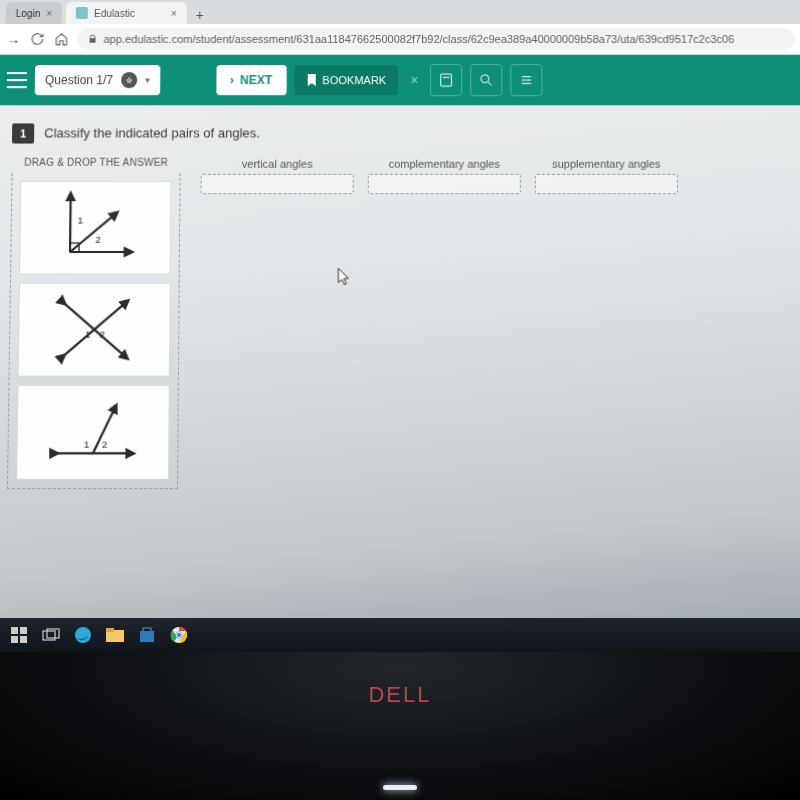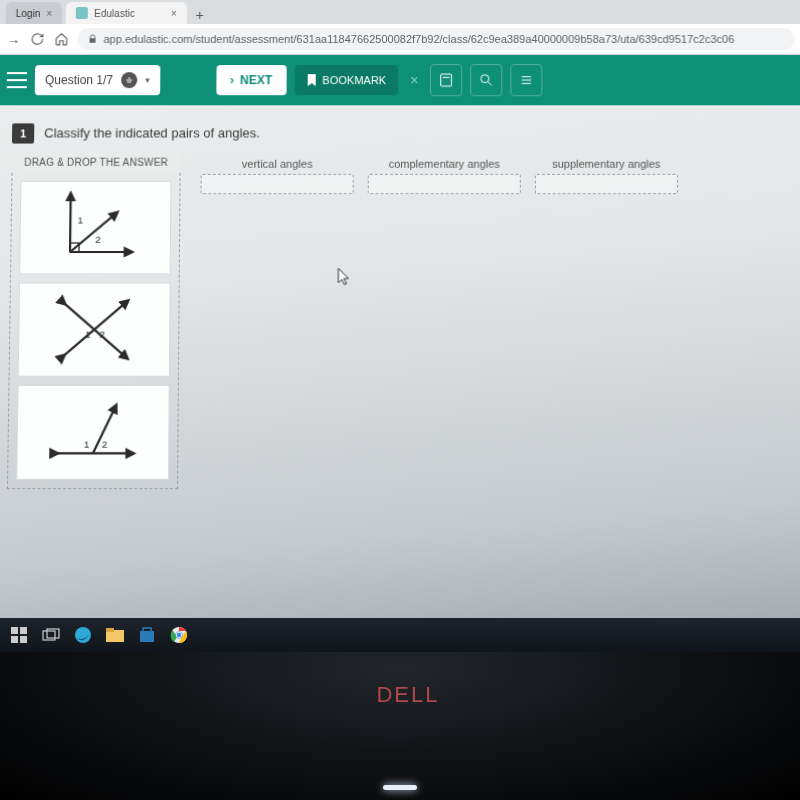--- a/index.html
+++ b/index.html
@@ -49,21 +49,21 @@
   .dslot{width:150px;height:18px;border:1.5px dashed #9aa0a6;border-radius:2px;background:rgba(255,255,255,.4);}
   .dslot.last{width:140px;}
   .cursor{position:absolute;left:338px;top:265px;}
   
   .taskbar{position:absolute;left:0;bottom:148px;right:0;height:34px;
     background:linear-gradient(#1e242b,#10151b);display:flex;align-items:center;padding:0 8px;gap:10px;}
   .tb-ico{width:22px;height:22px;display:flex;align-items:center;justify-content:center;}
   
   .bezel{position:absolute;left:0;right:0;bottom:0;height:148px;
     background:radial-gradient(ellipse at 50% 10%,#22262b 0%,#0c0e11 60%,#000 100%);}
-  .brand{position:absolute;left:50%;transform:translateX(-50%);top:30px;color:#b0484e;font-family:'Arial Black',sans-serif;font-size:22px;letter-spacing:2px;margin-left:8px;}
+  .brand{position:absolute;left:50%;transform:translateX(-50%);top:30px;color:#b0484e;font-family:'Arial Black',sans-serif;font-size:22px;letter-spacing:2px;}
   .led{position:absolute;left:50%;transform:translateX(-50%);bottom:10px;width:34px;height:5px;background:#e8eef4;border-radius:3px;box-shadow:0 0 8px #cfe0f0;}
 </style>
 </head>
 <body>
 
 <div class="viewport">
   <div class="screen">
 
     <div class="tabstrip">
       <div class="tab inactive">

